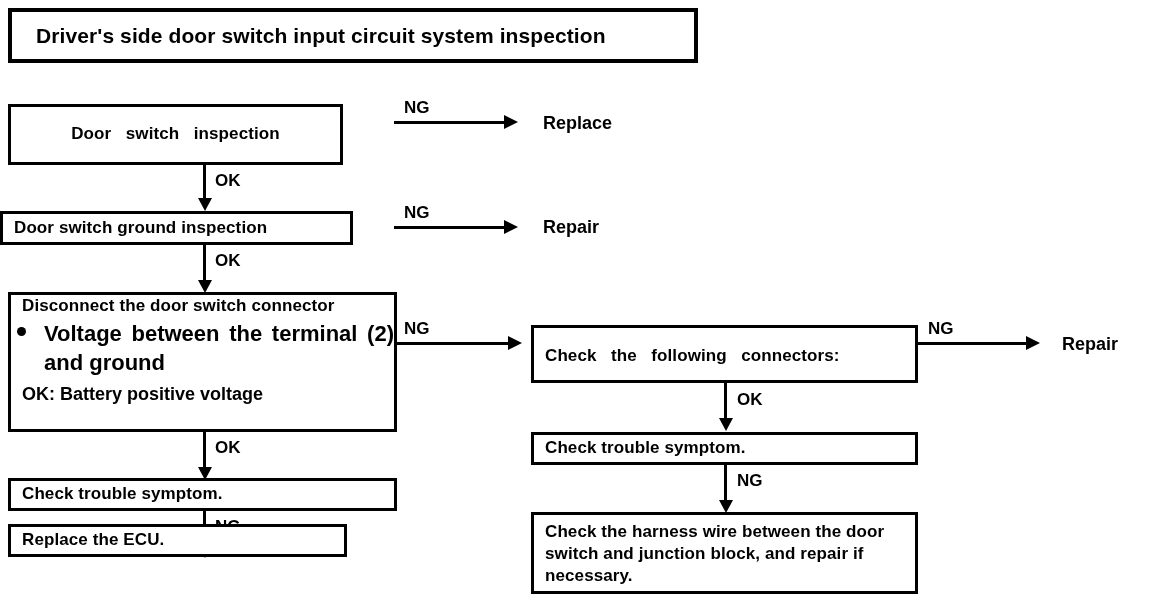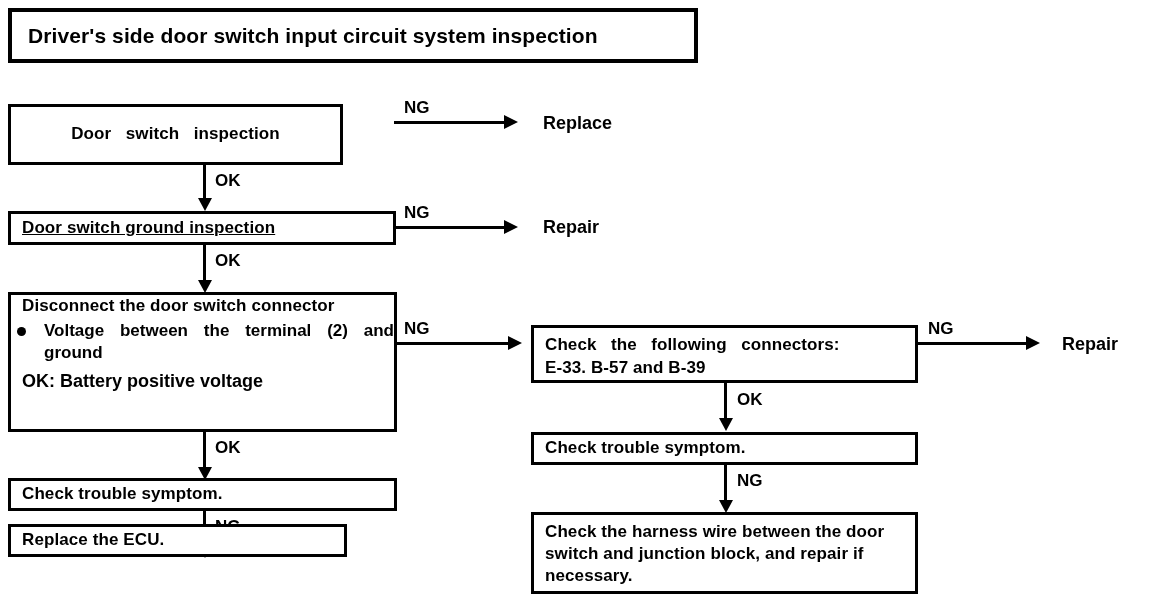--- a/index.html
+++ b/index.html
@@ -36,41 +36,42 @@
   }
   .pad-l { padding-left: 11px; padding-right: 8px; }
   .center { text-align: center; }
 
   
   #title-box {
     left: 8px; top: 8px;
     width: 690px; height: 55px;
     border-width: 4px;
     justify-content: center;
+    padding-left: 8px;
   }
   #title-box .box-text {
     font-size: 21px;
     padding-left: 16px;
   }
 
   
   .bullet-row {
     display: flex;
     align-items: flex-start;
     margin-top: 3px;
   }
   .bullet-dot {
     width: 9px; height: 9px;
     border-radius: 50%;
     background: #000;
     margin: 7px 18px 0 6px;
     flex: 0 0 auto;
   }
   .bullet-text {
-    font-size: 17px;
+    font-size: 22px;
     font-weight: bold;
     line-height: 1.30;
     text-align: justify;
     text-align-last: left;
   }
   .ok-line {
     margin-top: 7px;
     font-size: 18px;
     font-weight: bold;
   }
@@ -130,21 +131,21 @@
 
   <div class="h-line" style="left:394px; top:121px; width:112px;"></div>
   <div class="h-arrow-head" style="left:504px; top:115px;"></div>
   <div class="edge-label" style="left:404px; top:99px;">NG</div>
   <div class="terminal-label" style="left:543px; top:114px;">Replace</div>
 
   <div class="v-line" style="left:203px; top:165px; height:36px;"></div>
   <div class="v-arrow-head" style="left:198px; top:198px;"></div>
   <div class="edge-label" style="left:215px; top:172px;">OK</div>
 
-  <div class="box" style="left:8px; top:211px; width:388px; height:34px;text-decoration:underline;">
+  <div class="box" style="left:0; top:211px; width:353px; height:34px;">
     <div class="box-text pad-l">Door switch ground inspection</div>
   </div>
 
   <div class="h-line" style="left:394px; top:226px; width:112px;"></div>
   <div class="h-arrow-head" style="left:504px; top:220px;"></div>
   <div class="edge-label" style="left:404px; top:204px;">NG</div>
   <div class="terminal-label" style="left:543px; top:218px;">Repair</div>
 
   <div class="v-line" style="left:203px; top:245px; height:38px;"></div>
   <div class="v-arrow-head" style="left:198px; top:280px;"></div>
@@ -174,21 +175,20 @@
   <div class="v-line" style="left:203px; top:511px; height:38px;"></div>
   <div class="v-arrow-head" style="left:198px; top:545px;"></div>
   <div class="edge-label" style="left:215px; top:518px;">NG</div>
 
   <div class="box" style="left:8px; top:524px; width:339px; height:33px;">
     <div class="box-text pad-l">Replace the ECU.</div>
   </div>
 
   <div class="box" style="left:531px; top:325px; width:387px; height:58px; justify-content:center; padding-top:5px;">
     <div class="box-text pad-l">Check   the   following   connectors:</div>
-    <div class="box-text pad-l">E-33. B-57 and B-39</div>
   </div>
 
   <div class="h-line" style="left:915px; top:342px; width:113px;"></div>
   <div class="h-arrow-head" style="left:1026px; top:336px;"></div>
   <div class="edge-label" style="left:928px; top:320px;">NG</div>
   <div class="terminal-label" style="left:1062px; top:335px;">Repair</div>
 
   <div class="v-line" style="left:724px; top:383px; height:39px;"></div>
   <div class="v-arrow-head" style="left:719px; top:418px;"></div>
   <div class="edge-label" style="left:737px; top:391px;">OK</div>

